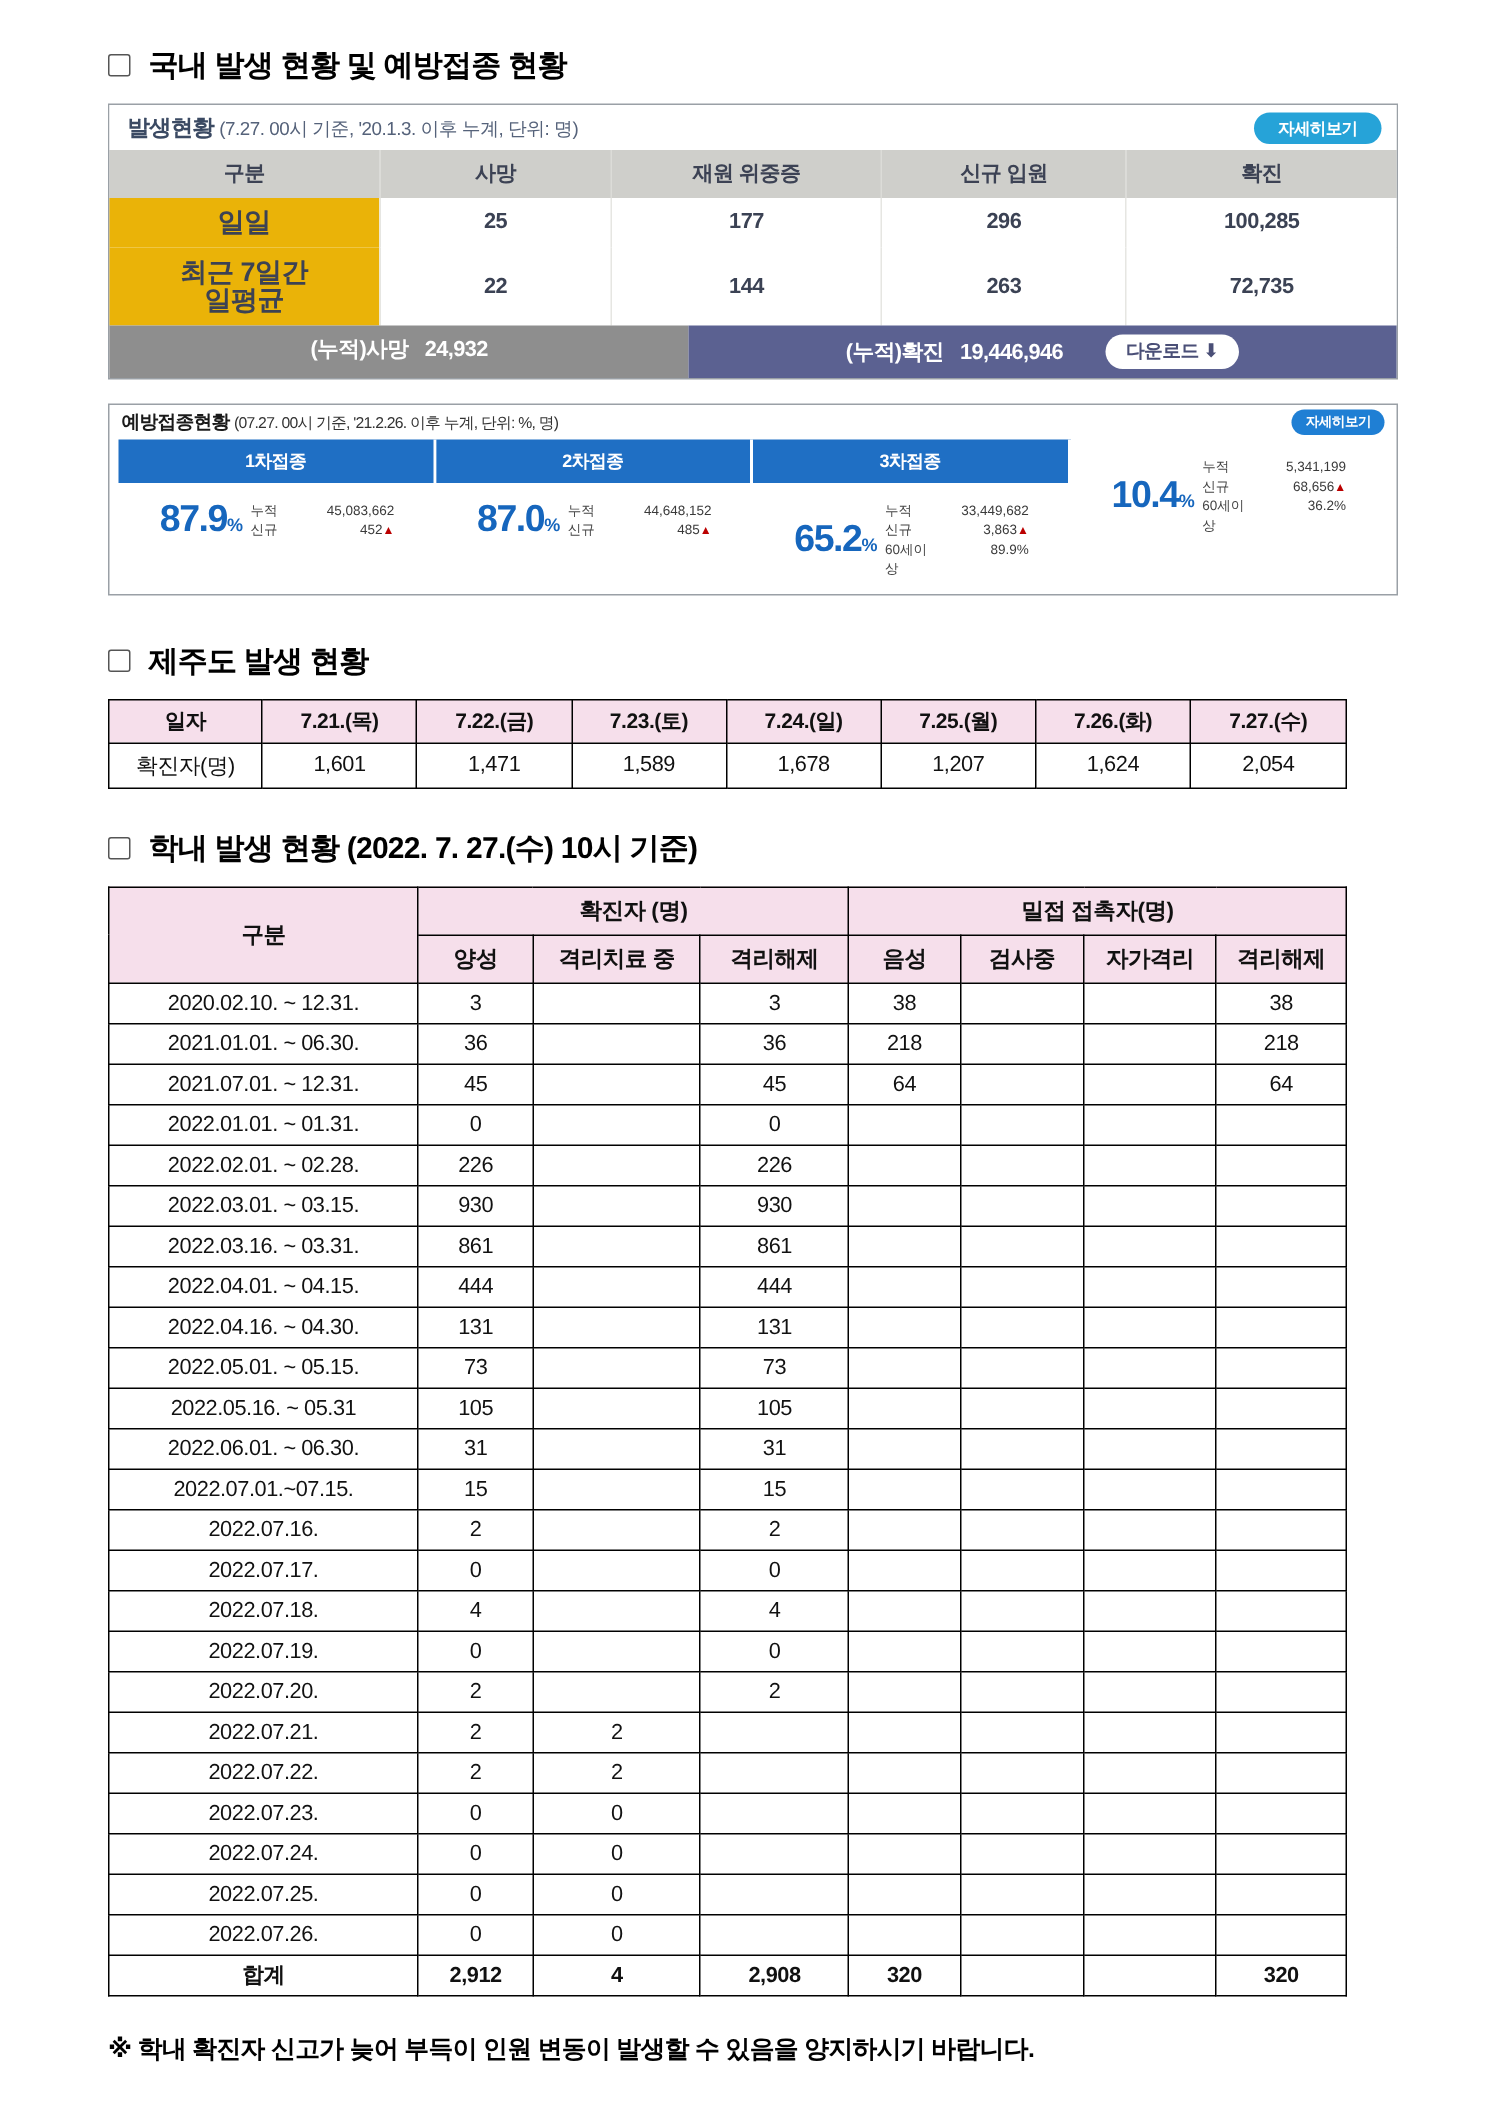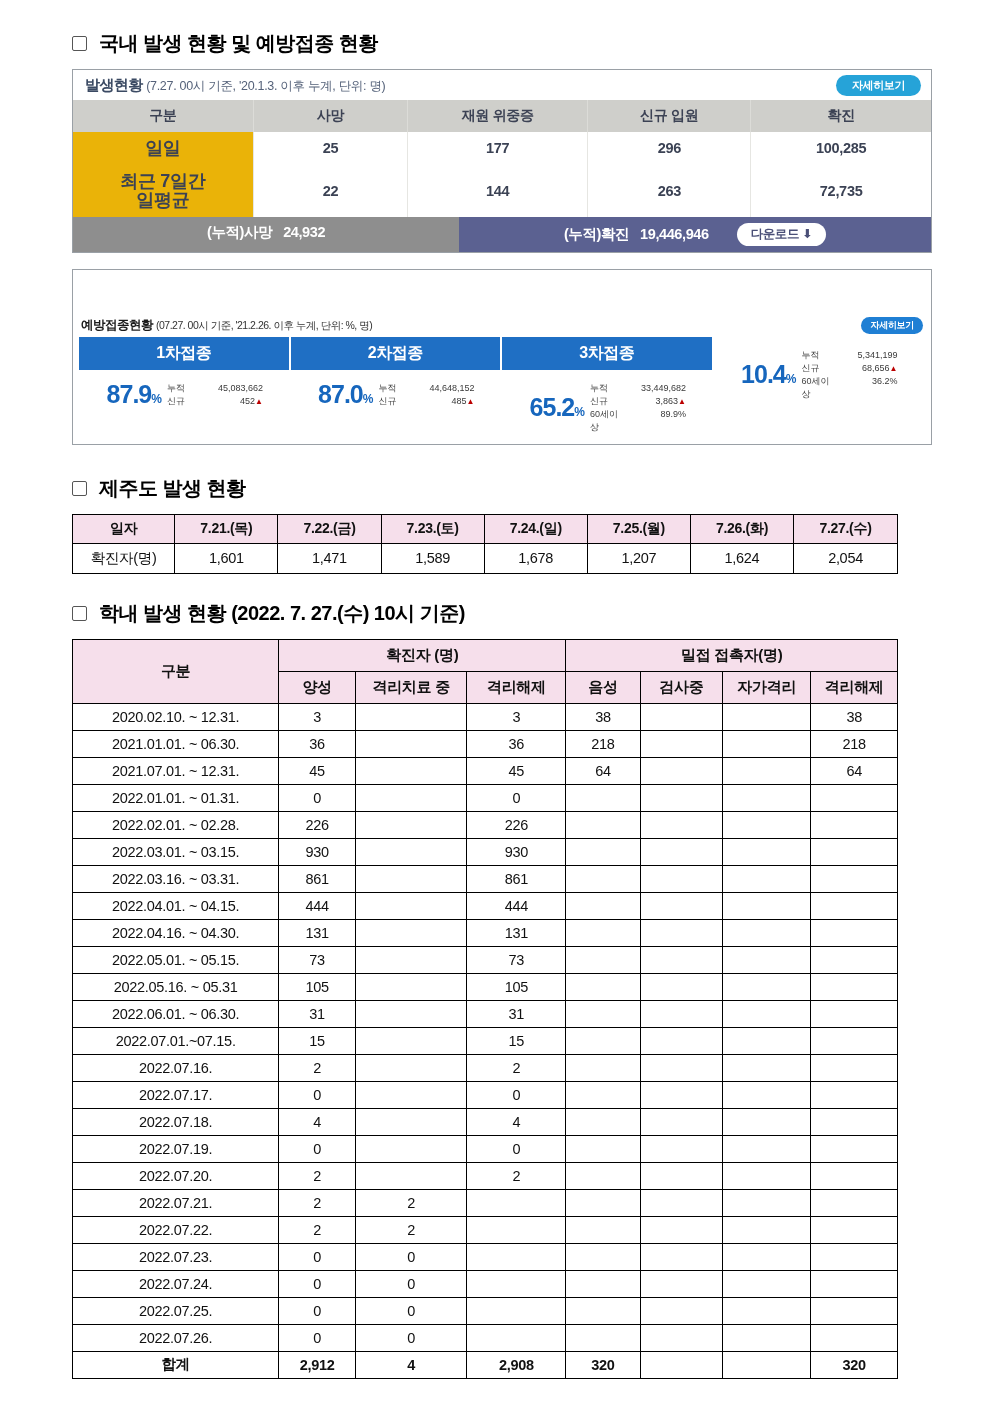--- a/index.html
+++ b/index.html
@@ -160,21 +160,20 @@
     box-sizing: border-box;
     background: #ffffff;
     margin-top: 16px;
     filter: blur(0.15px);
   }
   .b2-title-row {
     display: flex;
     align-items: flex-end;
     justify-content: space-between;
     padding: 3px 8px 3px 8px;
-    margin-top: 44px;
   }
   .b2-title {
     font-size: 12.5px;
     font-weight: bold;
     color: #1a1a1a;
     letter-spacing: -0.5px;
   }
   .b2-title .sub {
     font-weight: normal;
     font-size: 10.5px;
@@ -195,21 +194,21 @@
     padding: 0 6px 0 6px;
   }
   .b2-col {
     flex: 1 1 0;
     text-align: center;
   }
   .b2-hd {
     background: #1f6fc4;
     color: #ffffff;
     font-weight: bold;
-    font-size: 16px;
+    font-size: 12px;
     padding: 6px 0;
     letter-spacing: -0.5px;
     border-right: 2px solid #ffffff;
   }
   .b2-col:last-child .b2-hd { border-right: none; }
   .b2-body {
     display: flex;
     align-items: center;
     justify-content: center;
     gap: 6px;

